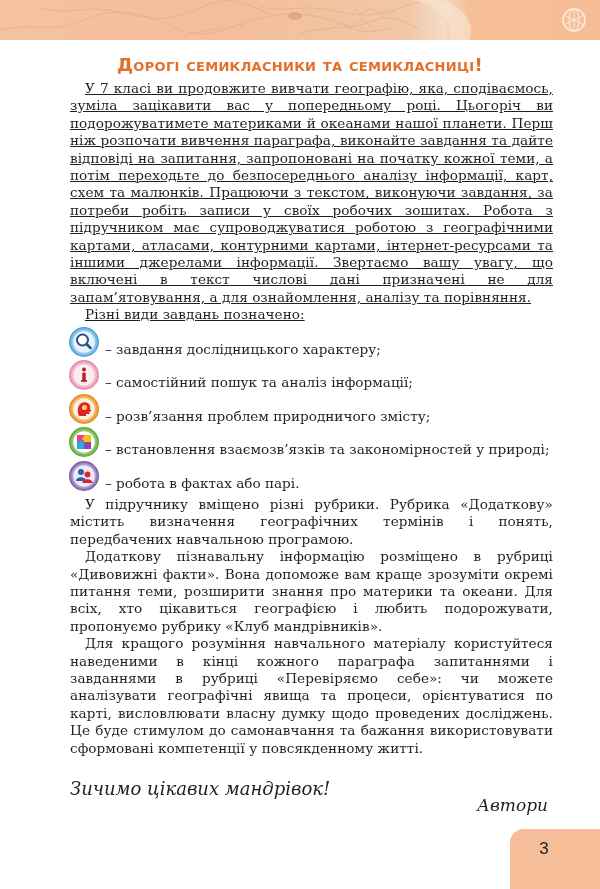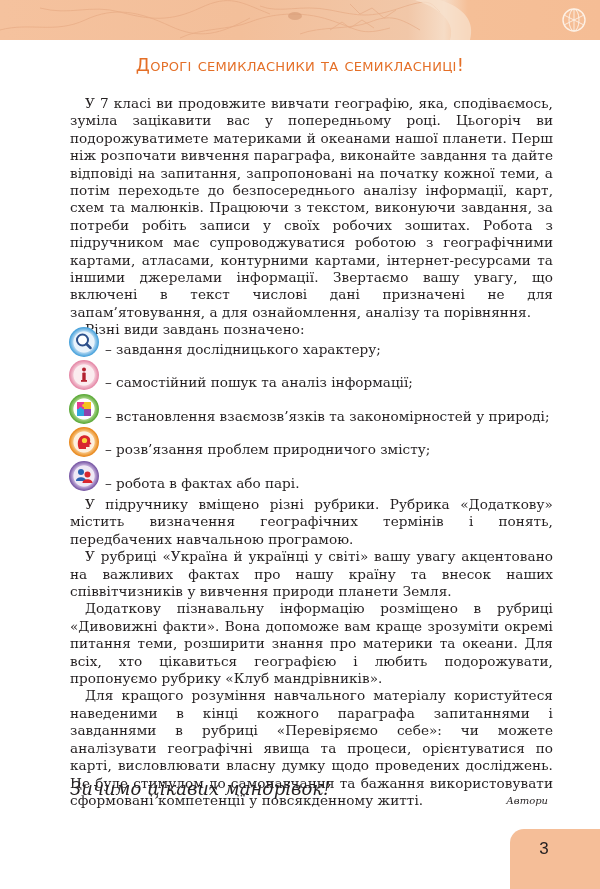--- a/index.html
+++ b/index.html
@@ -11,21 +11,21 @@
   }
   .header {
     position: absolute; left: 0; top: 0; width: 600px; height: 40px;
     background: linear-gradient(90deg, #f5c29e 0%, #f3bf9a 40%, #f1c7a8 68%, #f6dcc6 74%, #f5bf97 78%, #f5bd95 100%);
     overflow: hidden;
   }
   .header svg.map { position: absolute; left: 0; top: 0; }
   .globe { position: absolute; left: 560px; top: 6px; width: 28px; height: 28px; }
   .title {
     position: absolute; left: 0; top: 54px; width: 600px; text-align: center;
-    font-family: "DejaVu Sans", sans-serif; font-weight: normal;
+    font-family: "DejaVu Sans", sans-serif; font-weight: bold;
     font-size: 18px; letter-spacing: 0.3px;
     color: #e46f27; font-variant: small-caps;
   }
   .body-text {
     position: absolute; left: 70px; width: 483px;
     font-size: 13.6px; line-height: 17.4px; text-align: justify;
     letter-spacing: 0.05px;
   }
   .body-text p { margin: 0; text-indent: 15px; }
   .list {
@@ -39,21 +39,21 @@
     position: relative; box-sizing: border-box;
   }
   .ico svg { position: absolute; left: 0; top: 0; }
   .list-label {
     margin-left: 6px; font-size: 13.6px; white-space: nowrap;
   }
   .closing {
     position: absolute; left: 70px; top: 778px; font-style: italic; font-size: 18px;
   }
   .authors {
-    position: absolute; right: 52px; top: 795px; font-style: italic; font-size: 10px;
+    position: absolute; right: 52px; top: 795px; font-style: italic; font-size: 17px;
   }
   .page-box {
     position: absolute; left: 510px; top: 829px; width: 90px; height: 60px;
     background: #f5be98; border-top-left-radius: 14px;
   }
   .page-num {
     position: absolute; left: 26px; top: 10px; width: 16px; text-align: center;
     font-family: "Liberation Sans", sans-serif; font-size: 17px; color: #231f20;
   }
 </style>
@@ -76,21 +76,21 @@
   </svg>
   <svg class="globe" viewBox="0 0 28 28" width="28" height="28">
     <circle cx="14" cy="14" r="11" fill="none" stroke="#fdf1e6" stroke-width="1.4"></circle>
     <ellipse cx="14" cy="14" rx="5" ry="11" fill="none" stroke="#fdf1e6" stroke-width="1"></ellipse>
     <path d="M4,9 L24,19 M4,19 L24,9 M14,3 L14,25" stroke="#fdf1e6" stroke-width="0.9"></path>
   </svg>
 </div>
 
 <div class="title">Дорогі семикласники та семикласниці!</div>
 
-<div class="body-text" style="top:95px;">
+<div class="body-text" style="top:80px;text-decoration:underline;">
   <p>У 7 класі ви продовжите вивчати географію, яка, сподіваємось, зуміла зацікавити вас у попередньому році. Цьогоріч ви подорожуватимете материками й океанами нашої планети. Перш ніж розпочати вивчення параграфа, виконайте завдання та дайте відповіді на запитання, запропоновані на початку кожної теми, а потім переходьте до безпосереднього аналізу інформації, карт, схем та малюнків. Працюючи з текстом, виконуючи завдання, за потреби робіть записи у своїх робочих зошитах. Робота з підручником має супроводжуватися роботою з географічними картами, атласами, контурними картами, інтернет-ресурсами та іншими джерелами інформації. Звертаємо вашу увагу, що включені в текст числові дані призначені не для запам’ятовування, а для ознайомлення, аналізу та порівняння.</p>
   <p>Різні види завдань позначено:</p>
 </div>
 
 <div class="list">
   <div class="list-item">
     <span class="ico" style="background: radial-gradient(circle, #e9f3fb 0 48%, #a9d2ef 52%, #4aa3dc 68%, #9bc9ea 100%);">
       <svg width="30" height="30" viewBox="0 0 30 30">
           <circle cx="13.5" cy="13" r="5.5" fill="#ffffff" stroke="#2c4f8a" stroke-width="2"></circle>
           <line x1="17.5" y1="17" x2="21.5" y2="21" stroke="#2c4f8a" stroke-width="2.5" stroke-linecap="round"></line>
@@ -102,57 +102,56 @@
     <span class="ico" style="background: radial-gradient(circle, #fbecef 0 48%, #f3c3d2 52%, #e58aa8 68%, #f0b8c9 100%);">
       <svg width="30" height="30" viewBox="0 0 30 30">
           <circle cx="15" cy="9.5" r="2" fill="#b3212f"></circle>
           <rect x="13.3" y="12.5" width="3.4" height="8.5" rx="1" fill="#b3212f"></rect>
           <rect x="12" y="20" width="6" height="1.8" fill="#b3212f"></rect>
         </svg>
     </span>
     <span class="list-label">– самостійний пошук та аналіз інформації;</span>
   </div>
   <div class="list-item">
+    <span class="ico" style="background: radial-gradient(circle, #fdf0df 0 48%, #f6c07a 52%, #e98a1f 68%, #f2b064 100%);">
+      <svg width="30" height="30" viewBox="0 0 30 30">
+          <path d="M10,22 C8,18 8,10 14,8.5 C20,7.5 22,12 21,15 L22.5,17 L20.5,17.5 L20.5,20 L17,20 L17,22 Z" fill="#d8262e"></path>
+          <circle cx="15.5" cy="13.5" r="2.6" fill="#fbd43a"></circle>
+        </svg>
+    </span>
+    <span class="list-label">– розв’язання проблем природничого змісту;</span>
+  </div>
+  <div class="list-item">
     <span class="ico" style="background: radial-gradient(circle, #fff 0 48%, #9fd07f 52%, #5daa3a 68%, #8bc56b 100%);">
       <svg width="30" height="30" viewBox="0 0 30 30">
           <rect x="8" y="8" width="7" height="7" fill="#e63a8f"></rect>
           <rect x="15" y="8" width="7" height="7" fill="#f4c21f"></rect>
           <rect x="8" y="15" width="7" height="7" fill="#2fa7e0"></rect>
           <rect x="15" y="15" width="7" height="7" fill="#8e44ad"></rect>
           <circle cx="15" cy="11.5" r="1.8" fill="#f4c21f"></circle>
           <circle cx="11.5" cy="15" r="1.8" fill="#2fa7e0"></circle>
         </svg>
     </span>
     <span class="list-label">– встановлення взаємозв’язків та закономірностей у природі;</span>
-  </div>
-  <div class="list-item">
-    <span class="ico" style="background: radial-gradient(circle, #fdf0df 0 48%, #f6c07a 52%, #e98a1f 68%, #f2b064 100%);">
-      <svg width="30" height="30" viewBox="0 0 30 30">
-          <path d="M10,22 C8,18 8,10 14,8.5 C20,7.5 22,12 21,15 L22.5,17 L20.5,17.5 L20.5,20 L17,20 L17,22 Z" fill="#d8262e"></path>
-          <circle cx="15.5" cy="13.5" r="2.6" fill="#fbd43a"></circle>
-        </svg>
-    </span>
-    <span class="list-label">– розв’язання проблем природничого змісту;</span>
   </div>
   <div class="list-item">
     <span class="ico" style="background: radial-gradient(circle, #efe9f5 0 48%, #bfa9d8 52%, #7a5aa6 68%, #a98fcb 100%);">
       <svg width="30" height="30" viewBox="0 0 30 30">
           <circle cx="12" cy="11" r="3" fill="#2a62b0"></circle>
           <path d="M7,20 C7,15 17,15 17,20 Z" fill="#2a62b0"></path>
           <circle cx="18.5" cy="13.5" r="3" fill="#d8262e"></circle>
           <path d="M13.5,22 C13.5,17 23.5,17 23.5,22 Z" fill="#d8262e"></path>
         </svg>
     </span>
     <span class="list-label">– робота в фактах або парі.</span>
   </div>
 </div>
 
 <div class="body-text" style="top:496px;">
   <p>У підручнику вміщено різні рубрики. Рубрика «Додаткову» містить визначення географічних термінів і понять, передбачених навчальною програмою.</p>
-  <p>У рубриці «Україна й українці у світі» вашу увагу акцентовано на важливих фактах про нашу країну та внесок наших співвітчизників у вивчення природи планети Земля.</p>
   <p>Додаткову пізнавальну інформацію розміщено в рубриці «Дивовижні факти». Вона допоможе вам краще зрозуміти окремі питання теми, розширити знання про материки та океани. Для всіх, хто цікавиться географією і любить подорожувати, пропонуємо рубрику «Клуб мандрівників».</p>
   <p>Для кращого розуміння навчального матеріалу користуйтеся наведеними в кінці кожного параграфа запитаннями і завданнями в рубриці «Перевіряємо себе»: чи можете аналізувати географічні явища та процеси, орієнтуватися по карті, висловлювати власну думку щодо проведених досліджень. Це буде стимулом до самонавчання та бажання використовувати сформовані компетенції у повсякденному житті.</p>
 </div>
 
 <div class="closing">Зичимо цікавих мандрівок!</div>
 <div class="authors">Автори</div>
 
 <div class="page-box">
   <span class="page-num">3</span>
 </div>

